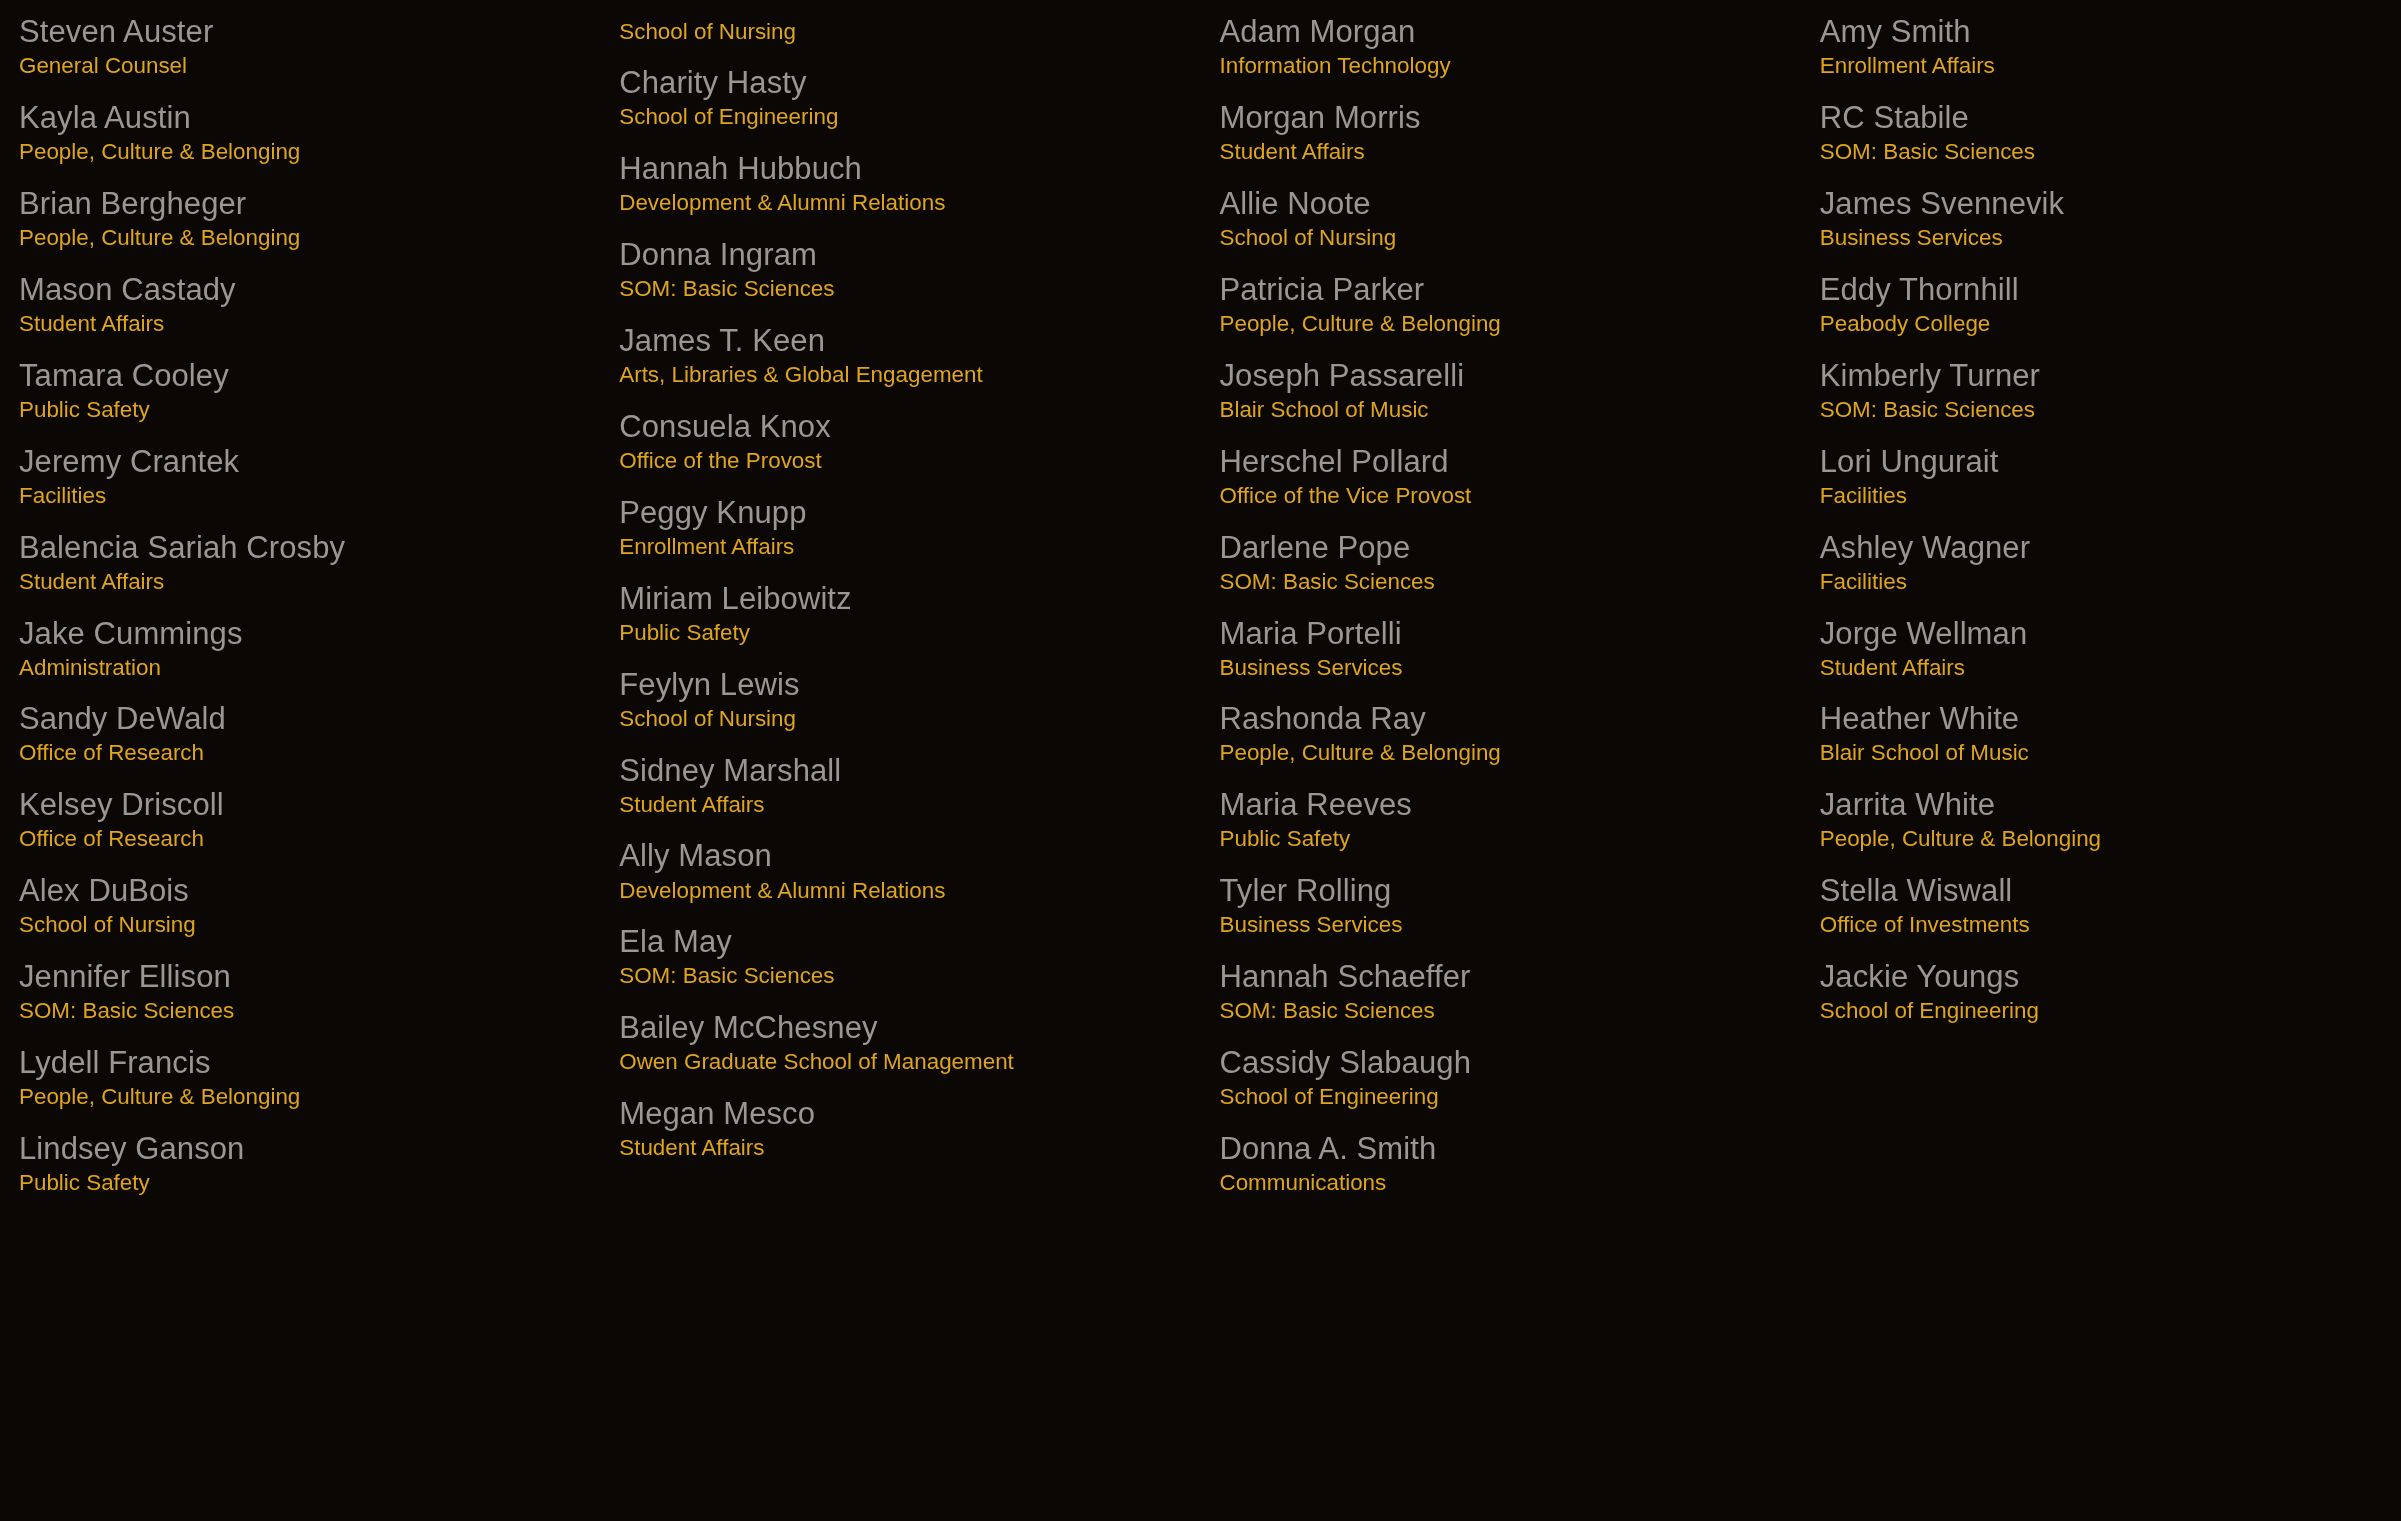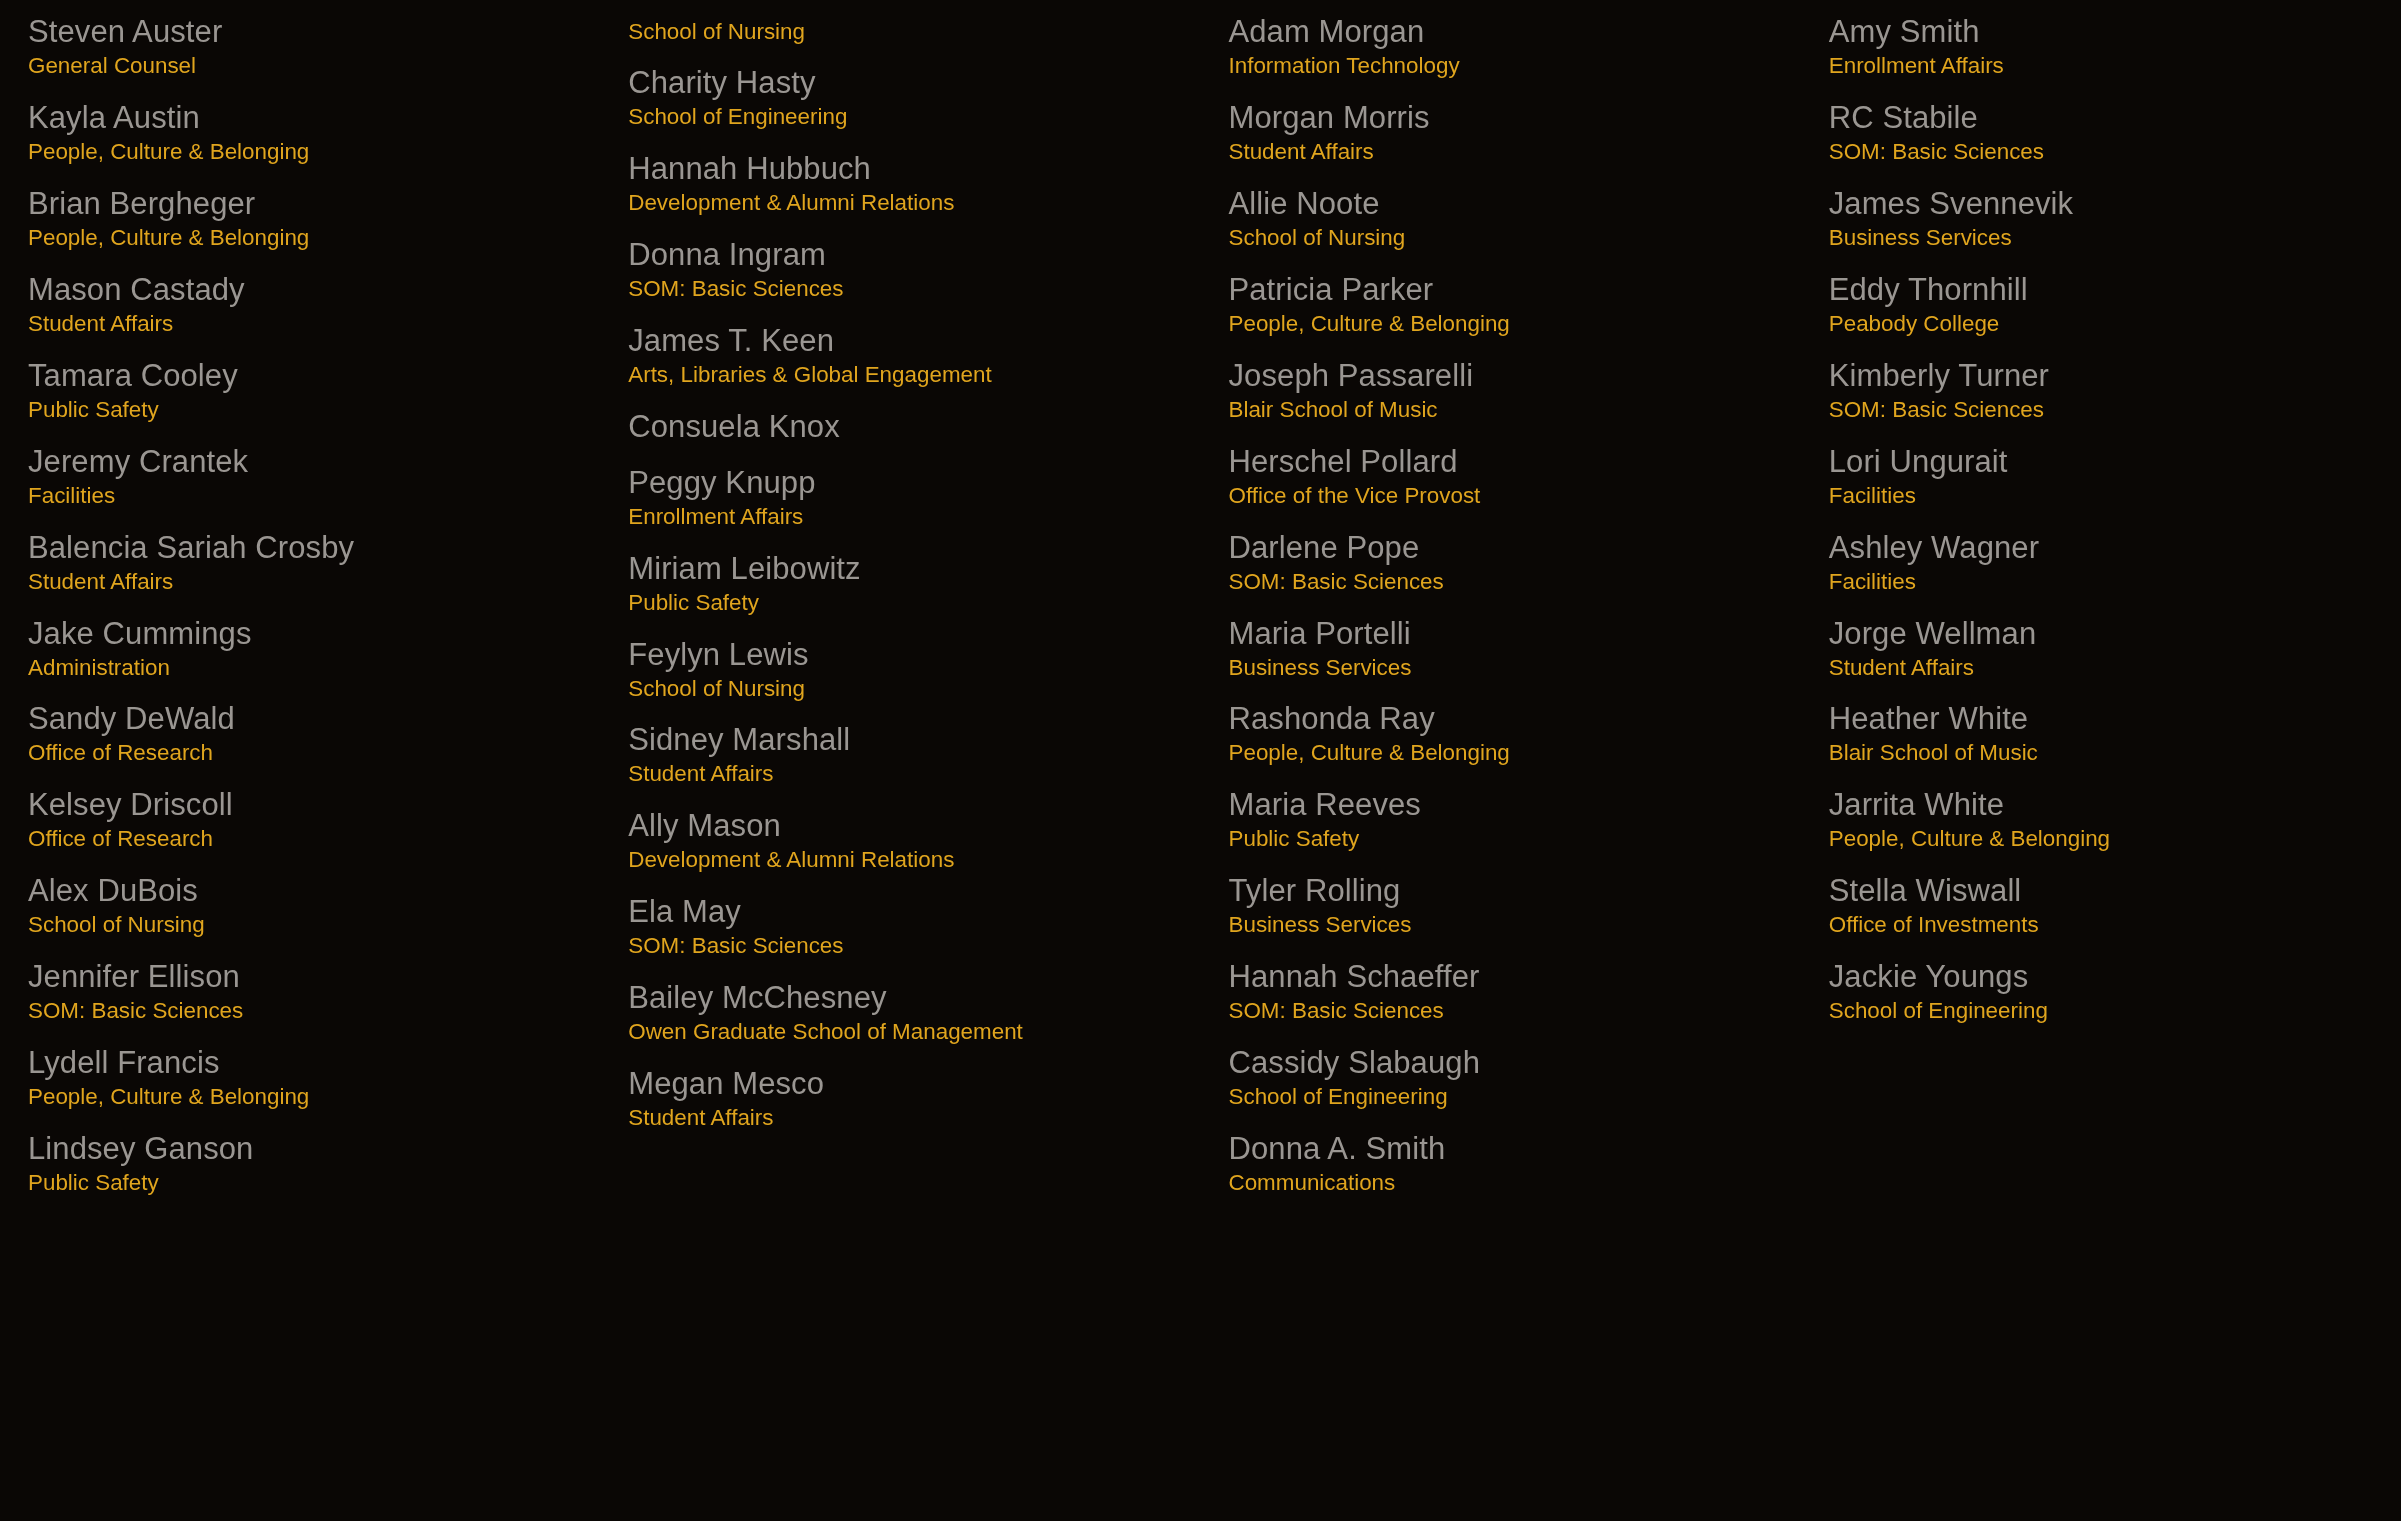--- a/index.html
+++ b/index.html
@@ -16,21 +16,21 @@
   .roster {
     display: grid;
     grid-template-columns: repeat(4, 1fr);
     column-gap: 0px;
     padding: 15.3px 0 0 0;
     box-sizing: border-box;
     width: 2401px;
     height: 1521px;
   }
   .column {
-    padding-left: 28px;
+    padding-left: 19px;
     box-sizing: border-box;
   }
   .person {
     margin-bottom: 21px;
   }
   .person-name {
     color: #9a9692;
     font-size: 31px;
     font-weight: 400;
     line-height: 1.12;
@@ -123,20 +123,21 @@
       <div class="person">
         <div class="person-name">Donna Ingram</div>
         <div class="person-dept">SOM: Basic Sciences</div>
       </div>
       <div class="person">
         <div class="person-name">James T. Keen</div>
         <div class="person-dept">Arts, Libraries &amp; Global Engagement</div>
       </div>
       <div class="person">
         <div class="person-name">Consuela Knox</div>
+        <div class="person-dept">Office of the Provost</div>
       </div>
       <div class="person">
         <div class="person-name">Peggy Knupp</div>
         <div class="person-dept">Enrollment Affairs</div>
       </div>
       <div class="person">
         <div class="person-name">Miriam Leibowitz</div>
         <div class="person-dept">Public Safety</div>
       </div>
       <div class="person">

